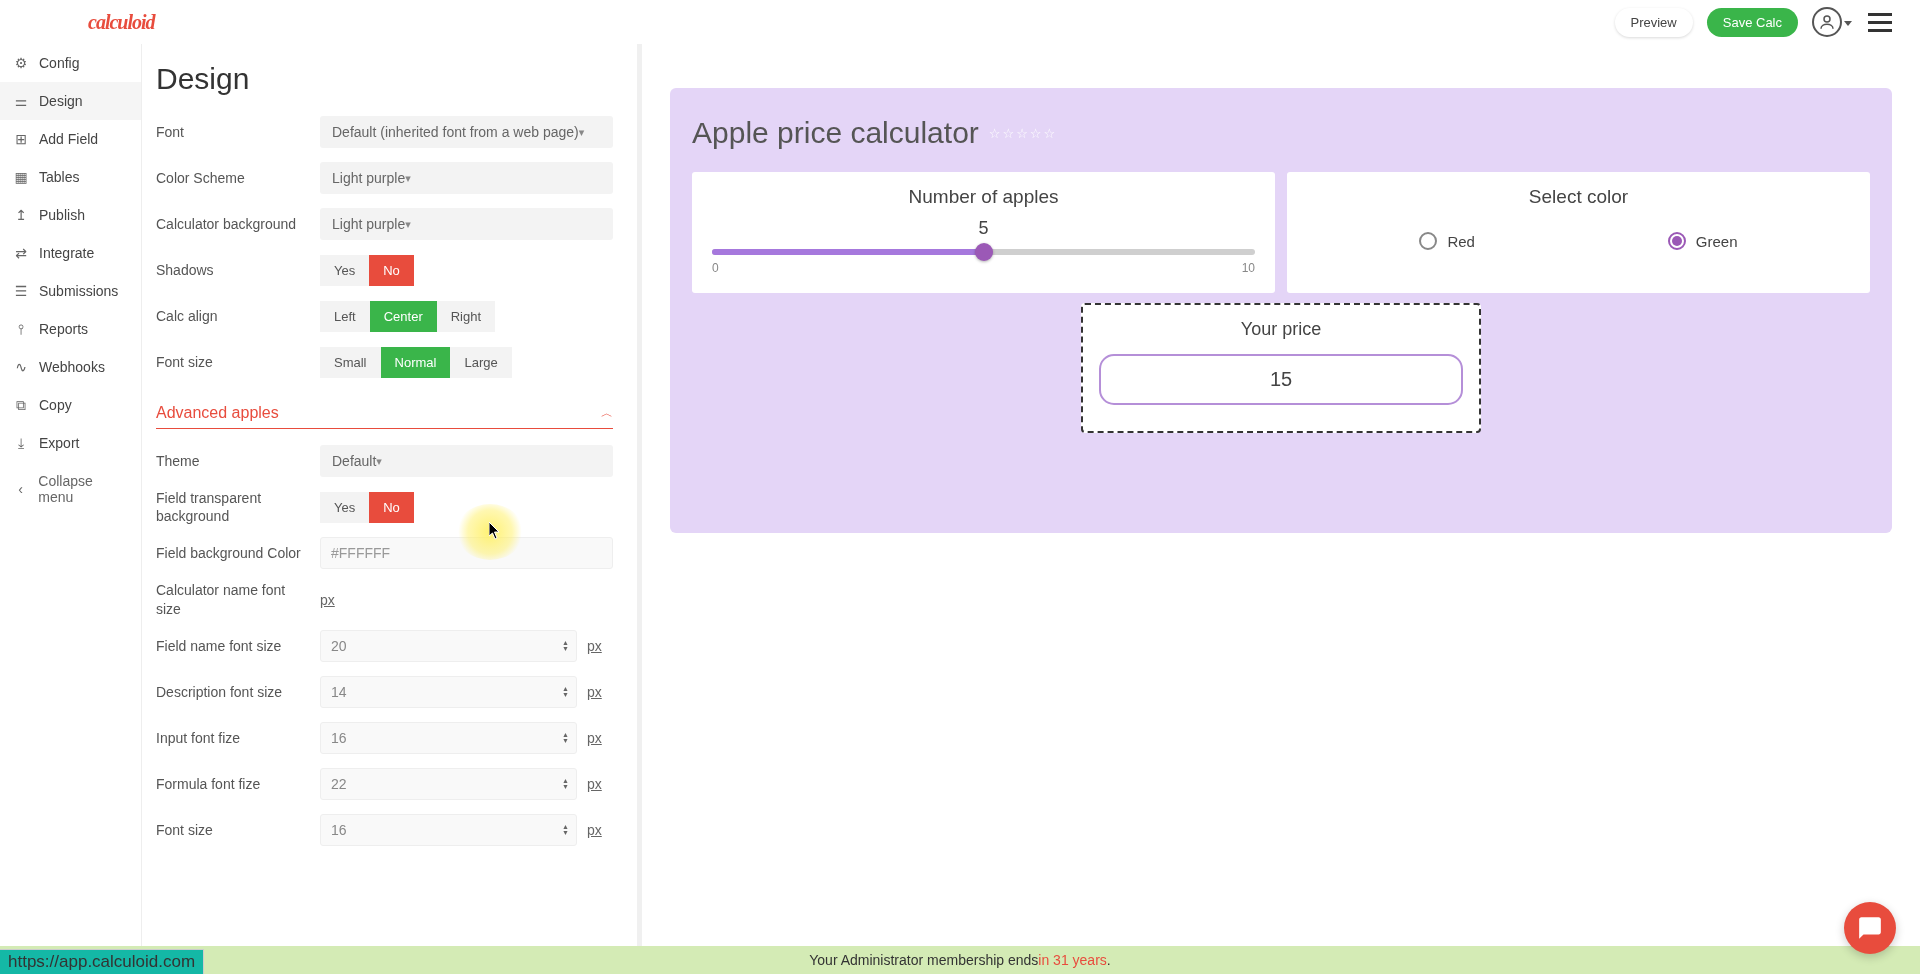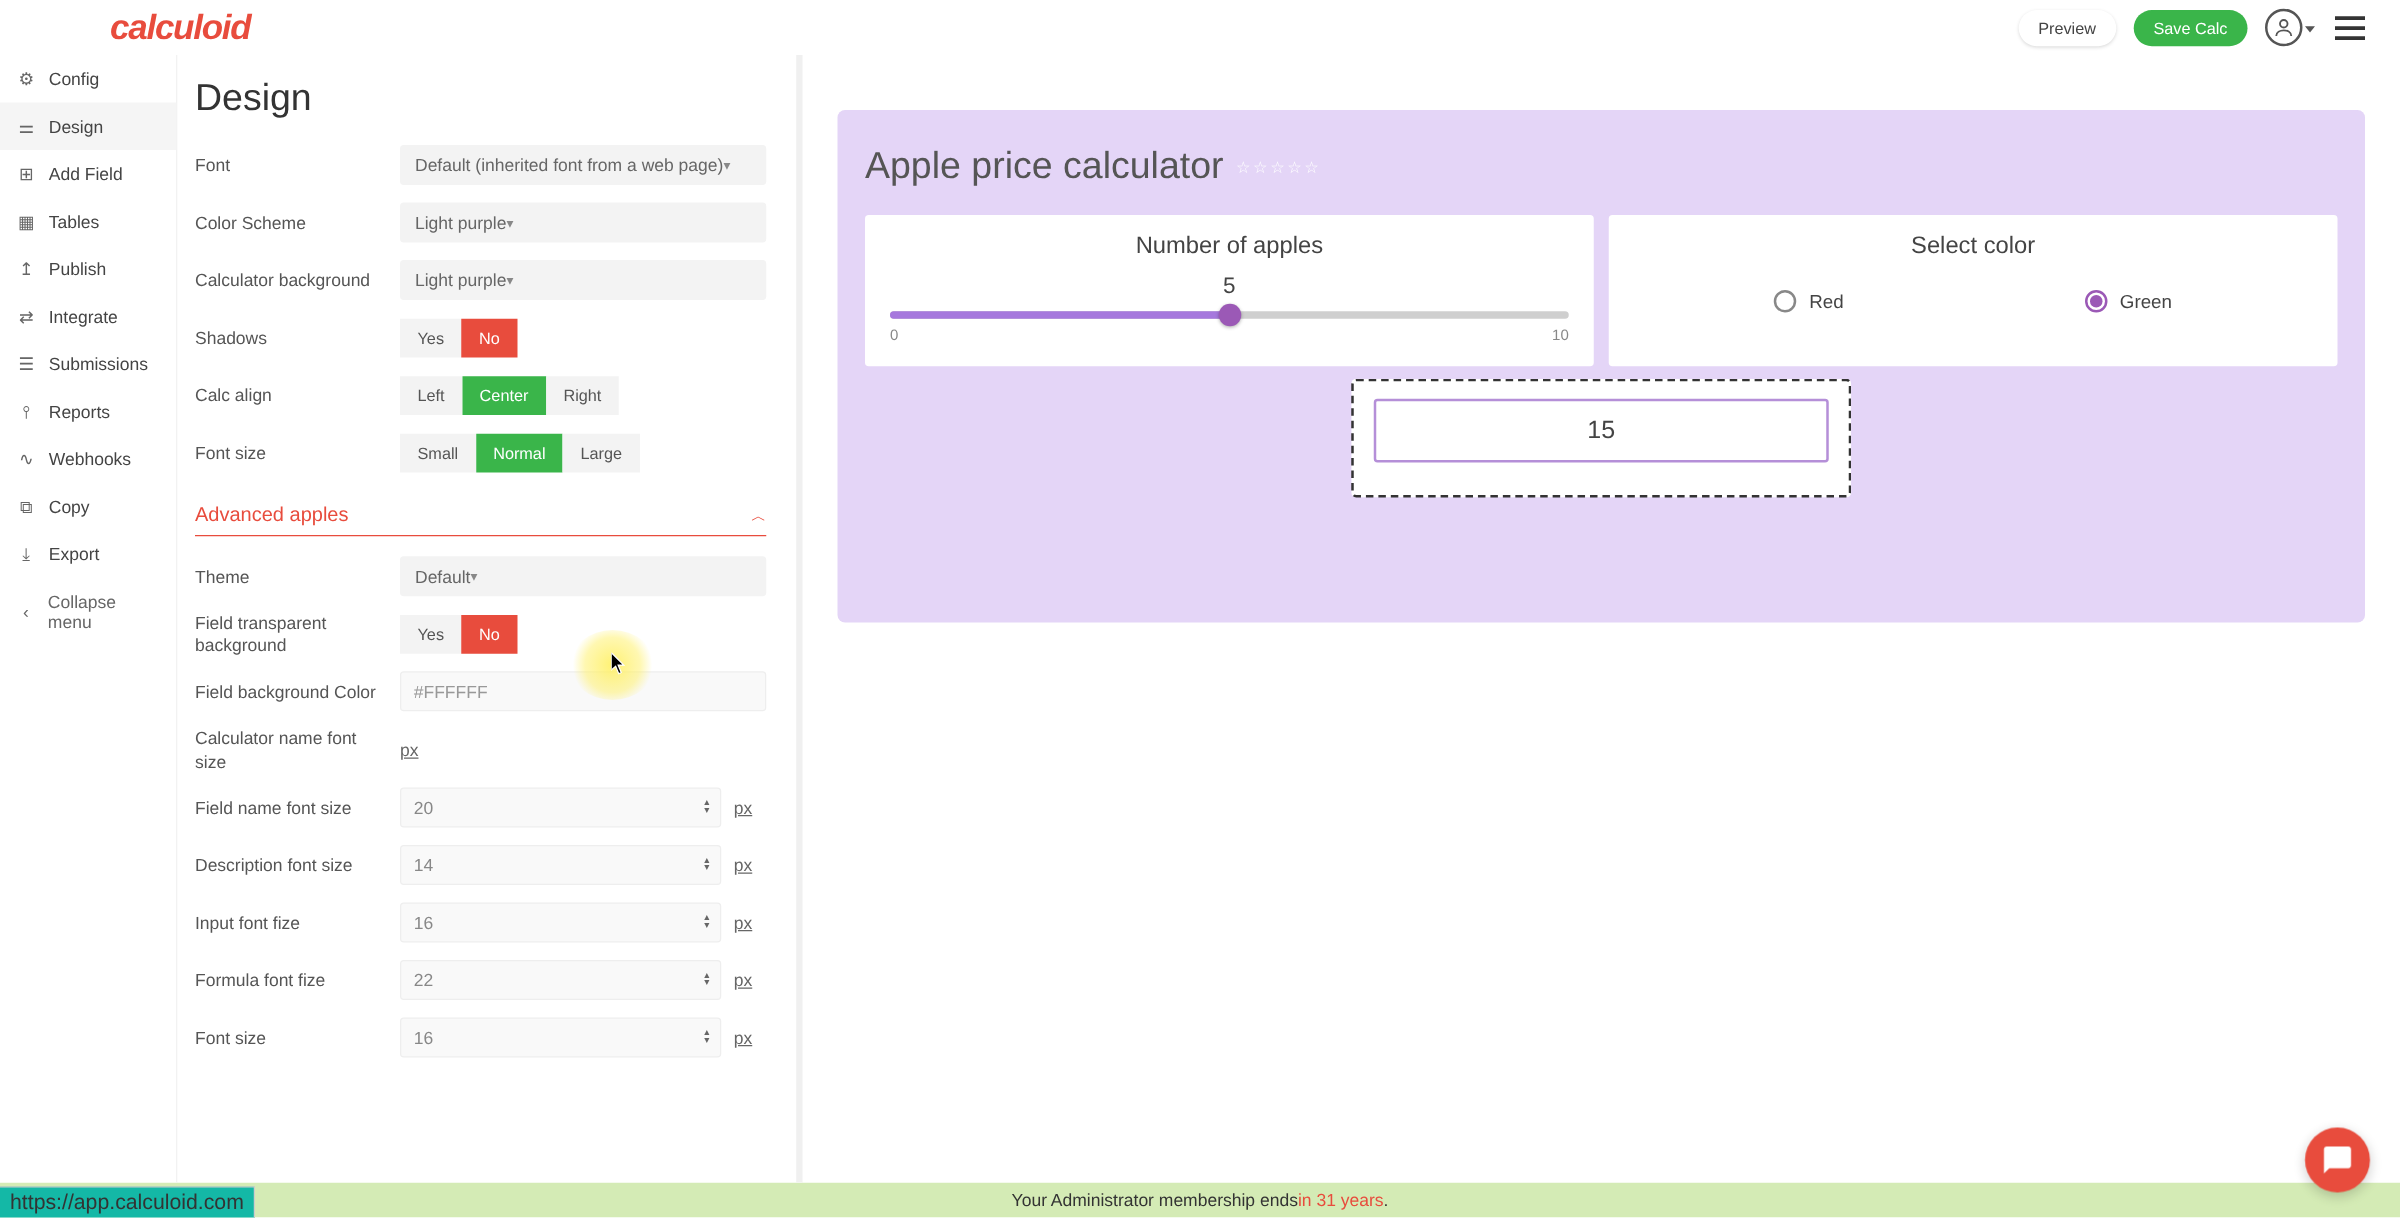--- a/index.html
+++ b/index.html
@@ -1,19 +1,19 @@
 <!DOCTYPE html>
 <html><head>
 <meta charset="utf-8">
 <style>
 * { margin: 0; padding: 0; box-sizing: border-box; }
 body { font-family: -apple-system, BlinkMacSystemFont, 'Segoe UI', Helvetica, Arial, sans-serif; background: #fff; color: #333; font-size: 14px; overflow: hidden; }
 
 .header { display: flex; align-items: center; justify-content: space-between; padding: 6px 28px 6px 88px; height: 44px; }
-.logo { font-family: Liberation Sans, sans-serif; font-style: italic; font-weight: bold; font-size: 28px; color: #e84c3d; letter-spacing: -1px; }
+.logo { font-family: Liberation Serif, serif; font-style: italic; font-weight: bold; font-size: 20px; color: #e84c3d; letter-spacing: -1px; }
 .header-right { display: flex; align-items: center; gap: 14px; }
 .btn-preview { background: #fff; border: none; color: #444; padding: 7px 16px; border-radius: 18px; cursor: pointer; font-size: 13px; box-shadow: 0 1px 3px rgba(0,0,0,0.15); }
 .btn-save { background: #3ab54a; color: #fff; border: none; padding: 7px 16px; border-radius: 18px; cursor: pointer; font-size: 13px; }
 .user-icon { width: 30px; height: 30px; border: 2px solid #555; border-radius: 50%; display: flex; align-items: center; justify-content: center; position: relative; }
 .user-icon::after { content: ''; position: absolute; right: -12px; top: 12px; border-left: 4px solid transparent; border-right: 4px solid transparent; border-top: 5px solid #555; }
 .user-icon svg { width: 18px; height: 18px; }
 .hamburger { display: flex; flex-direction: column; gap: 5px; cursor: pointer; margin-left: 12px; }
 .hamburger span { width: 24px; height: 3px; background: #333; }
 
 .main { display: flex; height: calc(100vh - 44px - 28px); }
@@ -74,21 +74,21 @@
 .radio-row { display: flex; justify-content: space-around; padding: 14px 20px 6px; }
 .radio-opt { display: flex; align-items: center; gap: 10px; cursor: pointer; }
 .radio-circle { width: 18px; height: 18px; border: 2px solid #888; border-radius: 50%; display: flex; align-items: center; justify-content: center; }
 .radio-circle.checked { border-color: #9b59b6; }
 .radio-circle.checked::after { content: ''; width: 10px; height: 10px; background: #9b59b6; border-radius: 50%; }
 .radio-label { font-size: 15px; color: #444; }
 
 .result-wrap { display: flex; justify-content: center; }
 .result-card { background: #fff; border: 2px dashed #333; border-radius: 4px; padding: 14px 16px 26px; width: 400px; }
 .result-name { text-align: center; font-size: 18px; color: #444; margin-bottom: 14px; }
-.result-value-box { border: 2px solid #b58fd8; border-radius: 3px; padding: 12px; text-align: center; font-size: 20px; color: #444; }
+.result-value-box { border: 2px solid #b58fd8; border-radius: 15px; padding: 12px; text-align: center; font-size: 20px; color: #444; }
 
 .footer-bar { height: 28px; background: #d4ebb5; display: flex; align-items: center; justify-content: center; font-size: 14px; color: #333; }
 .footer-bar .highlight { color: #e84c3d; }
 
 .status-url { position: fixed; bottom: 0; left: 0; background: #14b8a6; border: 1px solid #ccc; border-left: none; border-bottom: none; padding: 2px 8px; font-size: 17px; color: #333; z-index: 20; }
 
 .chat-fab { position: fixed; bottom: 20px; right: 24px; width: 52px; height: 52px; background: #e84c3d; border-radius: 50%; display: flex; align-items: center; justify-content: center; cursor: pointer; box-shadow: 0 3px 10px rgba(0,0,0,0.2); }
 .chat-fab svg { width: 26px; height: 26px; fill: #fff; }
 </style>
 </head>
@@ -364,20 +364,21 @@
             <div class="radio-opt">
               <div class="radio-circle checked"></div>
               <span class="radio-label">Green</span>
             </div>
           </div>
         </div>
       </div>
 
       <div class="result-wrap">
         <div class="result-card">
+          <div class="result-name">Your price</div>
           <div class="result-value-box">15</div>
         </div>
       </div>
     </div>
   </div>
 
 </div>
 
 <div class="footer-bar">
   <span>Your Administrator membership ends </span>

